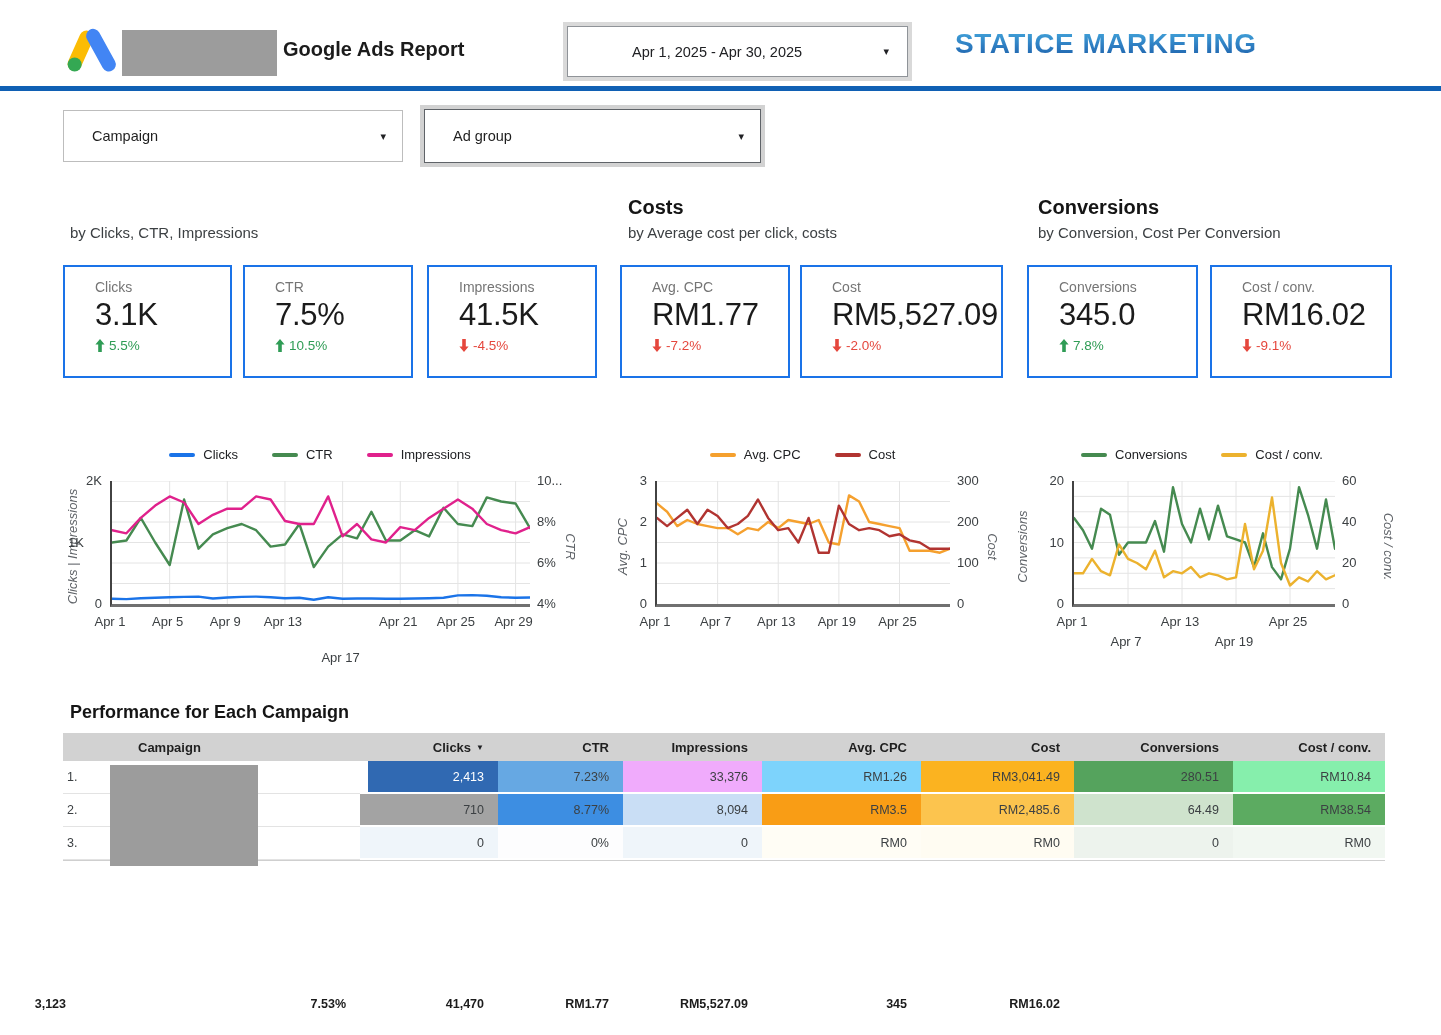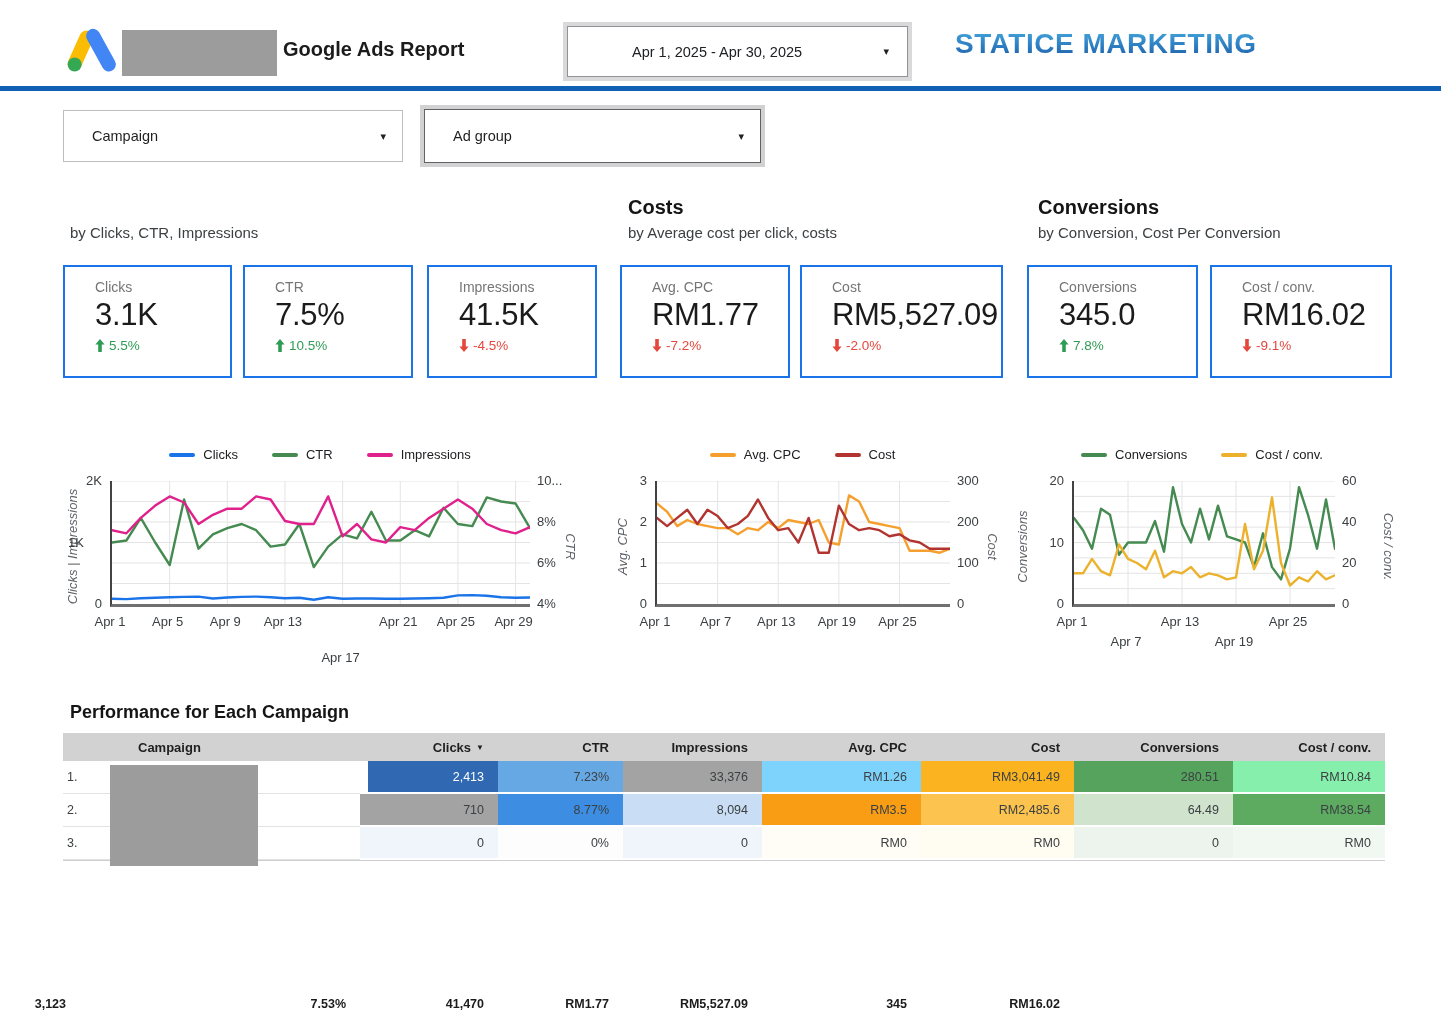--- a/index.html
+++ b/index.html
@@ -375,21 +375,21 @@
       <div class="th-num">
           <span>Cost / conv.</span>
         </div>
     </div>
 
     <div class="t-grid t-row">
       <div class="cell-rank">1.</div>
       <div class="cell-campaign"></div>
       <div class="cell-val" style="background-color: rgb(48, 105, 178); color: rgb(255, 255, 255); margin-left: 8px;">2,413</div>
       <div class="cell-val" style="background-color: rgb(102, 168, 227);">7.23%</div>
-      <div class="cell-val" style="background-color: #a3a3a3;">33,376</div>
+      <div class="cell-val" style="background-color: #f0abfc;">33,376</div>
       <div class="cell-val" style="background-color: #7dd3fc;">RM1.26</div>
       <div class="cell-val" style="background-color: rgb(251, 179, 32);">RM3,041.49</div>
       <div class="cell-val" style="background-color: rgb(85, 163, 93);">280.51</div>
       <div class="cell-val" style="background-color: #86efac;">RM10.84</div>
     </div>
 
     <div class="t-grid t-row">
       <div class="cell-rank">2.</div>
       <div class="cell-campaign"></div>
       <div class="cell-val" style="background-color: #a3a3a3; padding-left: 31px;">710</div>

